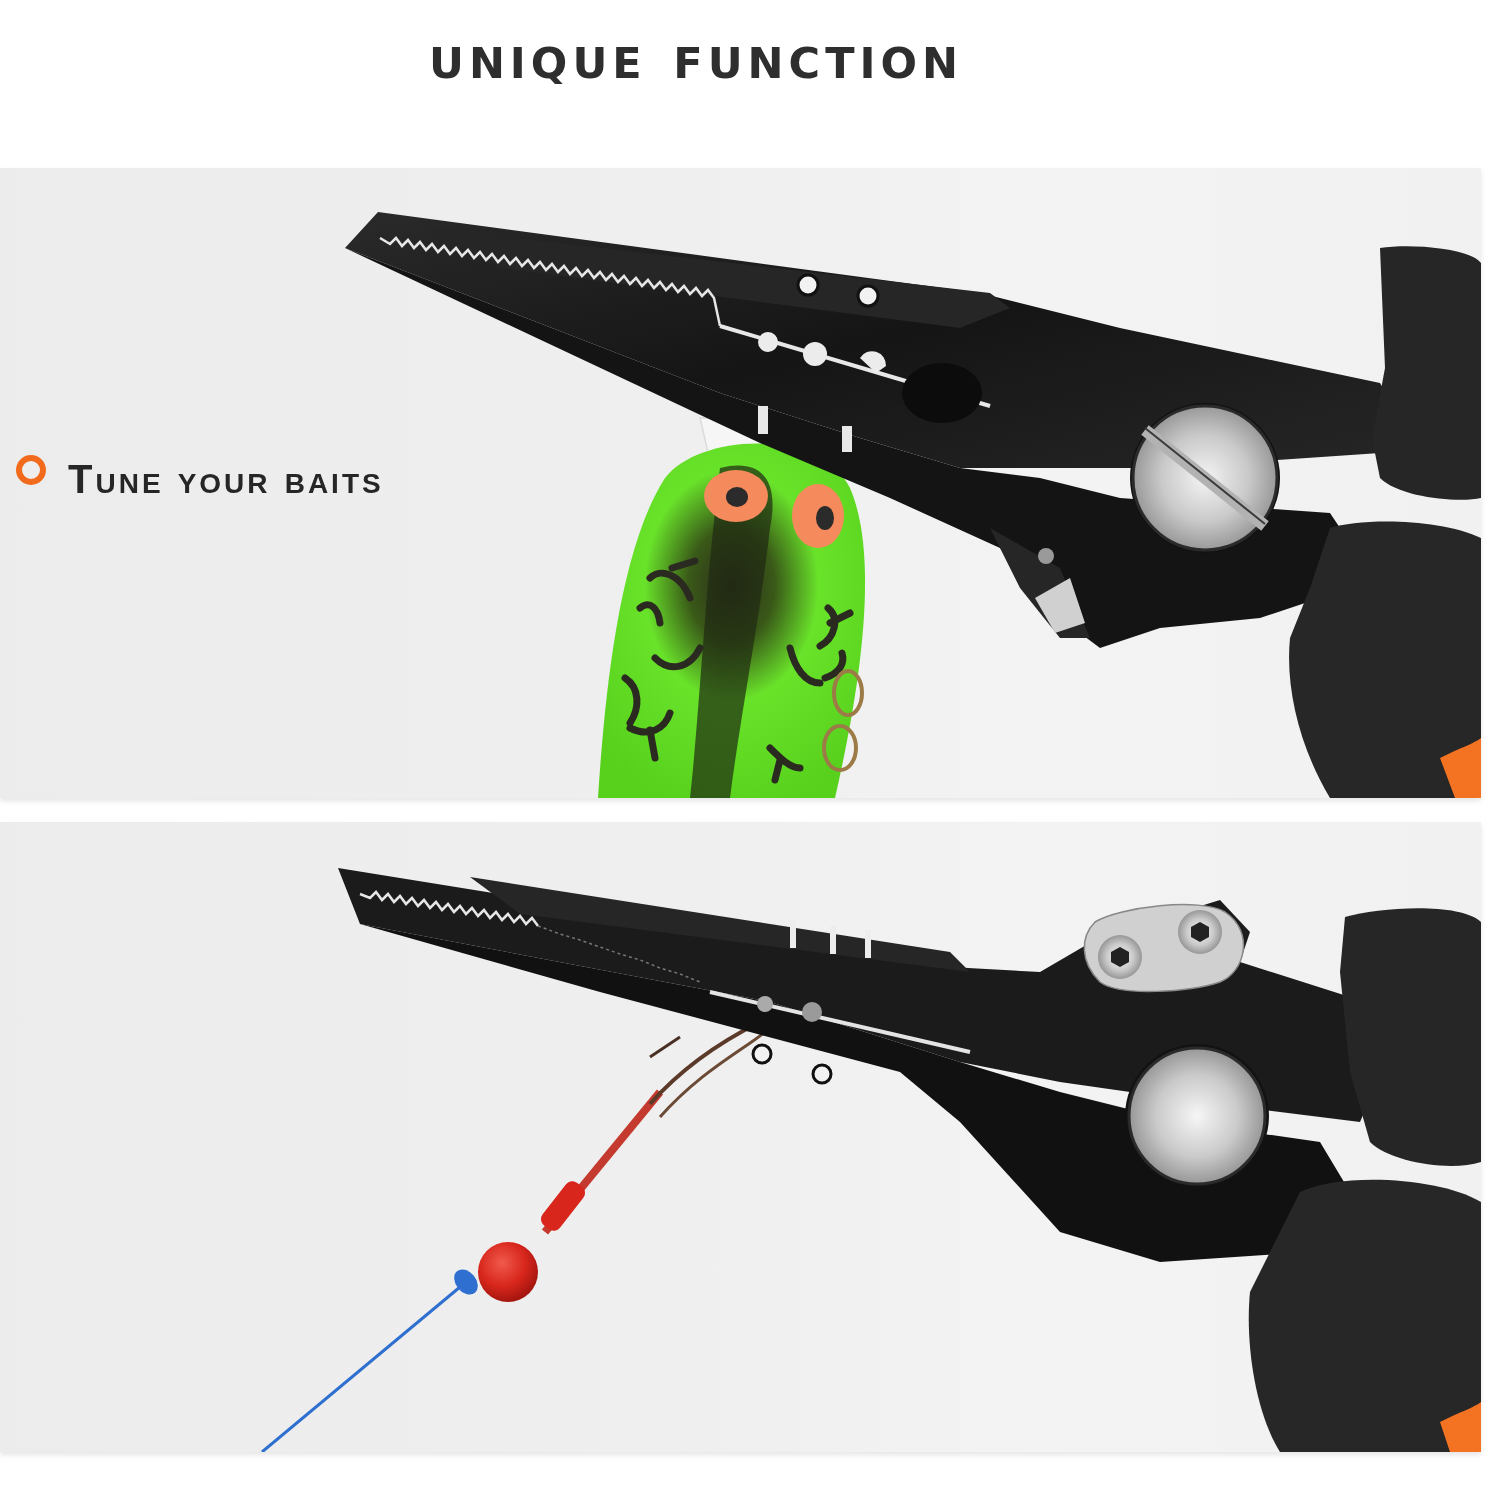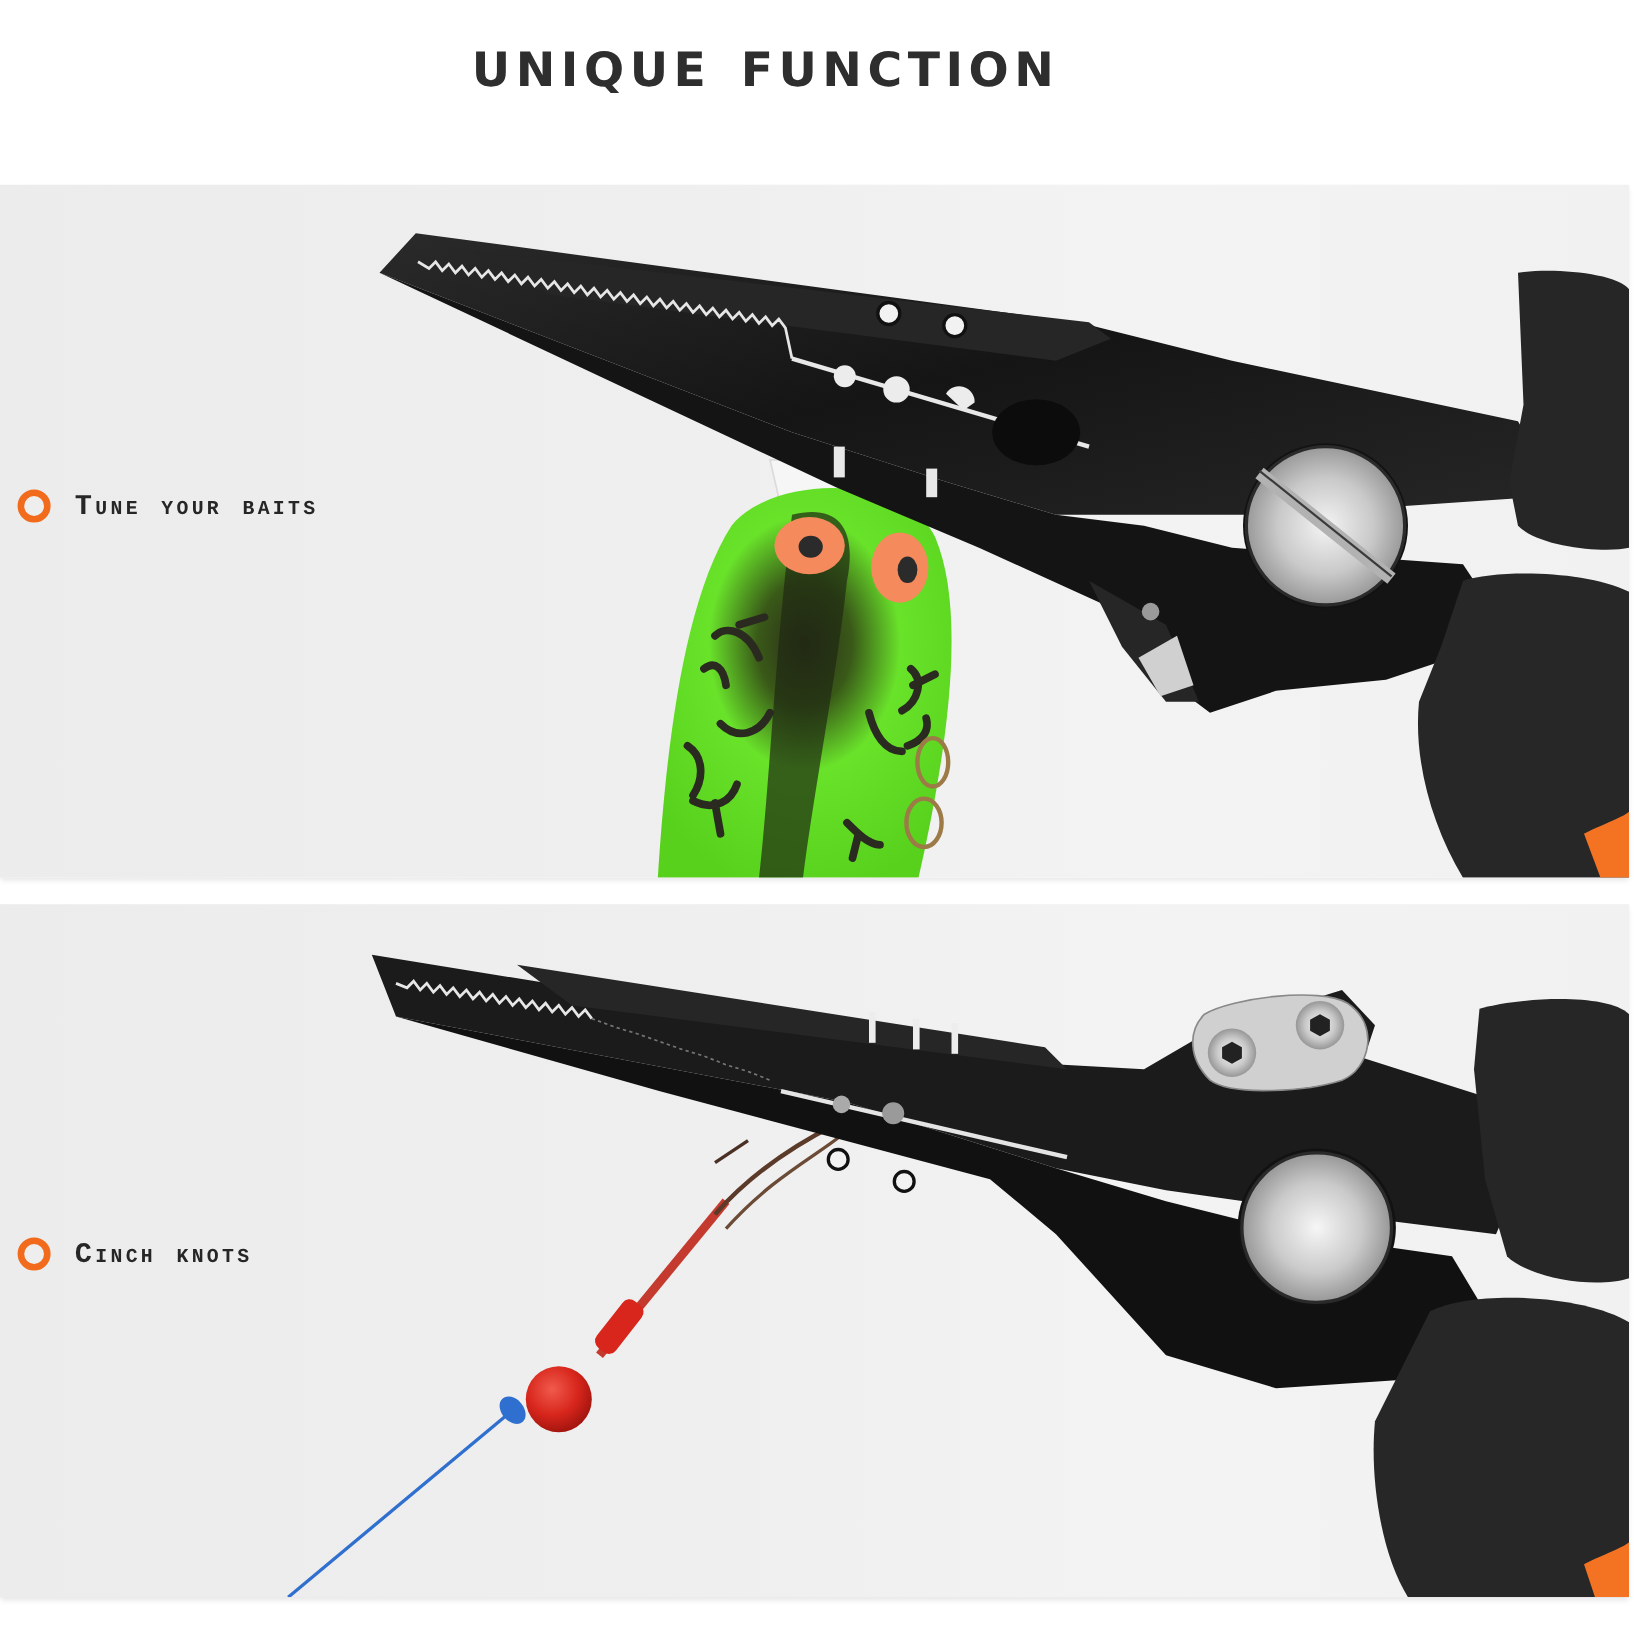--- a/index.html
+++ b/index.html
@@ -24,22 +24,22 @@
     .label {
       position: absolute; left: 16px; display: flex; align-items: center; gap: 22px;
     }
     .panel.top .label { top: 272px; }
     .panel.bottom .label { top: 298px; }
     .bullet {
       width: 18px; height: 18px; border-radius: 50%;
       border: 6px solid #f26a1b; background: #eeeeee; box-sizing: content-box;
     }
     .label-text {
-      font-family: Liberation Mono, monospace; font-weight: bold; color: #262626;
-      font-size: 26px; letter-spacing: 3px; font-variant: small-caps; line-height: 40px;
+      font-family: Liberation Sans, sans-serif; font-weight: bold; color: #262626;
+      font-size: 40px; letter-spacing: 3px; font-variant: small-caps; line-height: 40px; margin-top: 19px;
     }
     svg.scene { position: absolute; left: 0; top: 0; }
   </style>
 </head>
 <body>
 
 <div class="title">Unique Function</div>
 
 <div class="panel top">
   <svg class="scene" width="1481" height="630" viewBox="0 0 1481 630">
@@ -203,17 +203,13 @@
         <circle cx="1197" cy="294" r="72" fill="#121212"></circle>
         <circle cx="1197" cy="294" r="68" fill="url(#metalB)" stroke="#2a2a2a" stroke-width="3"></circle>
       </g>
 
       <path d="M1345,95 C1380,85 1460,80 1481,100 L1481,340 C1450,350 1390,340 1370,320 L1350,250 L1340,150 Z" fill="#262626"></path>
       <path d="M1300,370 C1340,350 1440,355 1481,380 L1481,630 L1280,630 C1255,590 1245,520 1250,470 L1275,420 Z" fill="#272727"></path>
       <path d="M1440,600 C1460,590 1475,585 1481,580 L1481,630 L1450,630 Z" fill="#f47322"></path>
     </g>
   </svg>
 
-  <div class="label">
-    <span class="bullet"></span>
-    <span class="label-text">Cinch knots</span>
-  </div>
 </div>
 
 </body></html>

